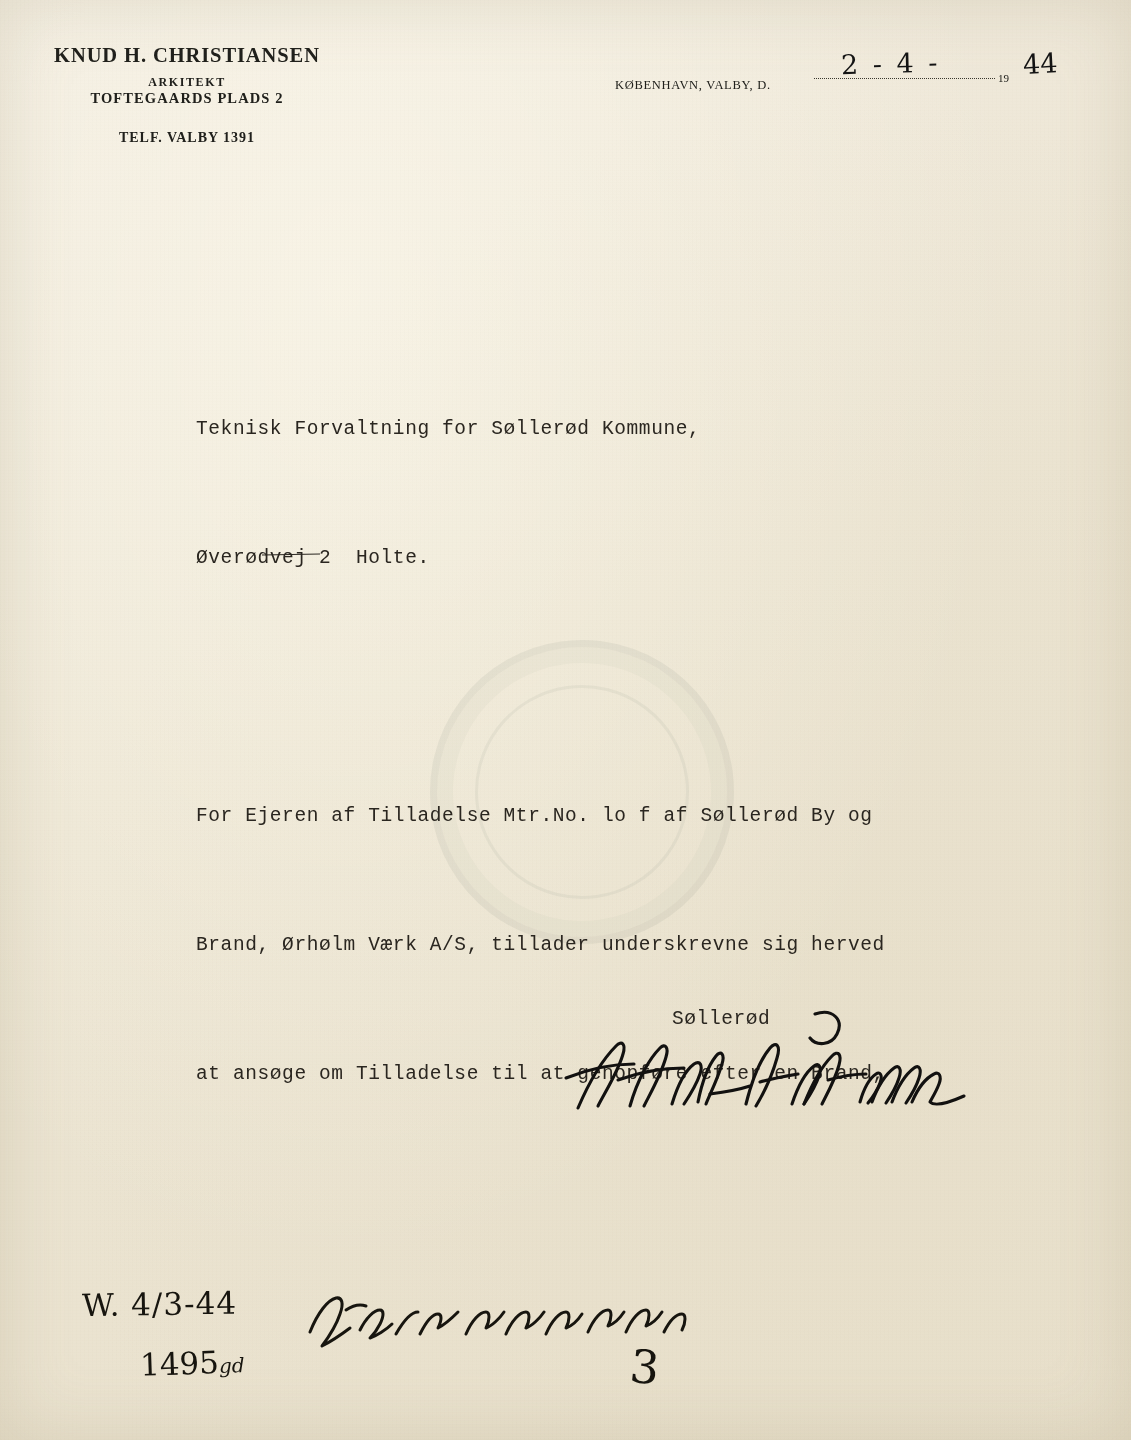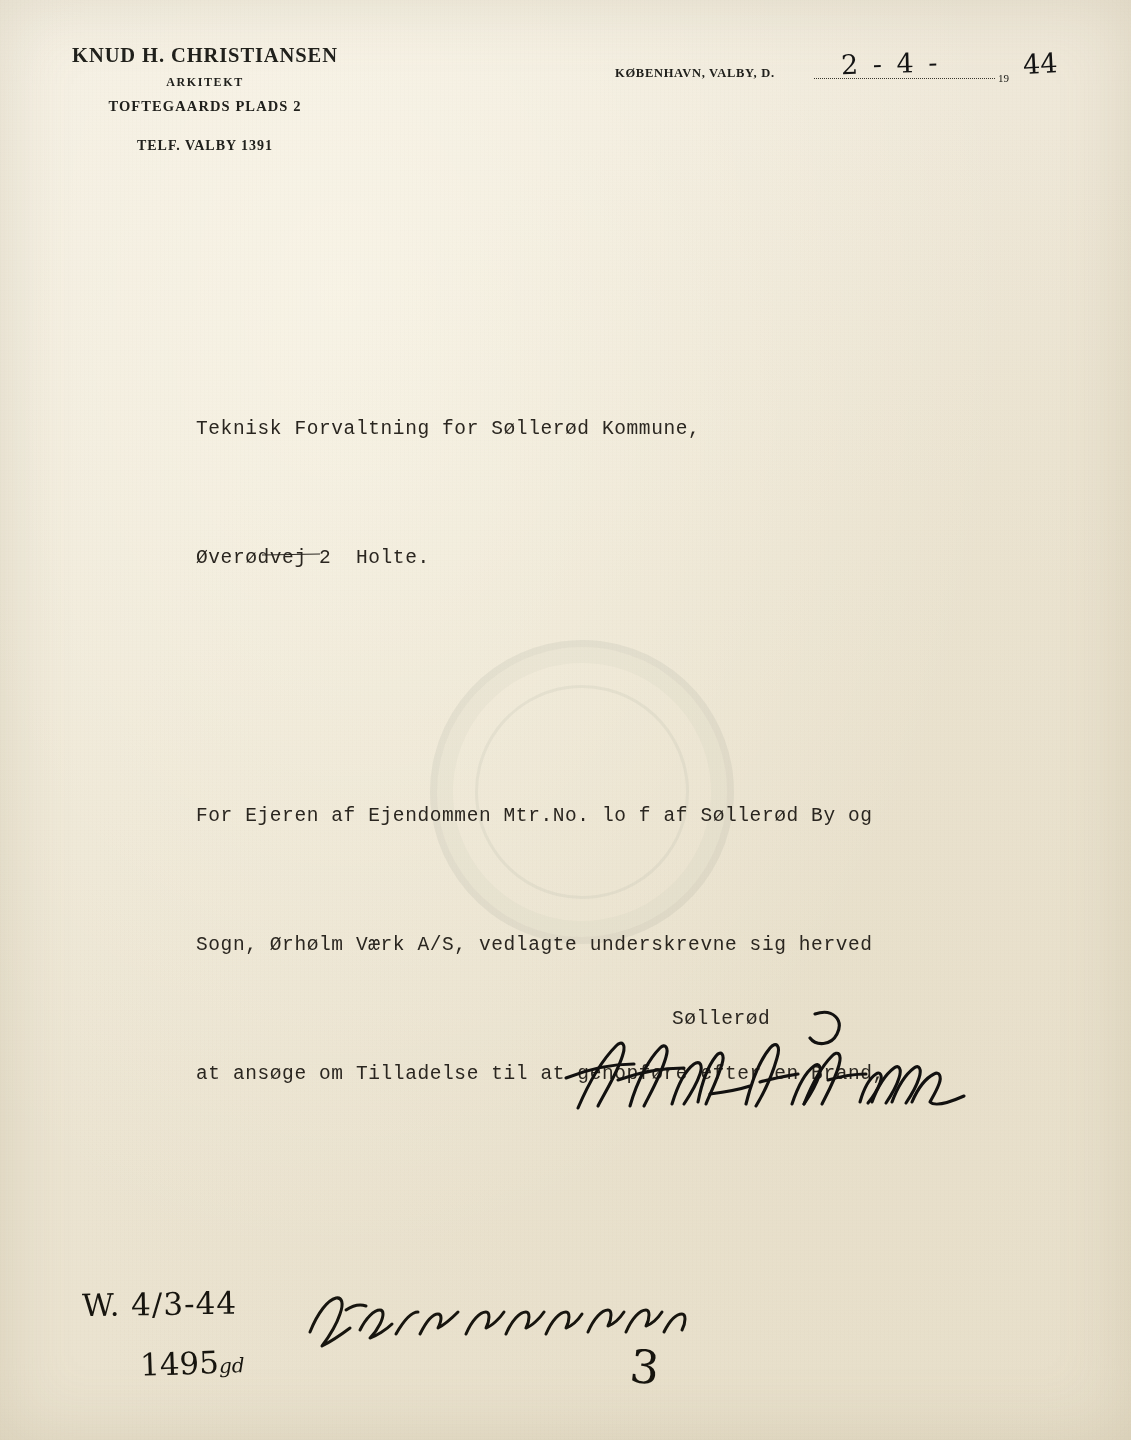--- a/index.html
+++ b/index.html
@@ -47,21 +47,21 @@
     content: "";
     position: absolute;
     left: 38px; top: 38px; right: 38px; bottom: 38px;
     border-radius: 50%;
     border: 3px solid rgba(120,130,120,0.09);
   }
 
   
   .letterhead {
     position: absolute;
-    left: 40px;
+    left: 22px;
     top: 44px;
     width: 330px;
     text-align: center;
     font-family: "Liberation Serif", serif;
     color: #20201c;
   }
   .lh-name {
     font-size: 20.5px;
     font-weight: bold;
     letter-spacing: 0.9px;
@@ -70,21 +70,21 @@
     font-size: 12px;
     font-weight: bold;
     letter-spacing: 1.6px;
     margin-top: 8px;
     text-align: center;
   }
   .lh-addr {
     font-size: 14.5px;
     font-weight: bold;
     letter-spacing: 1.1px;
-    margin-top: 8px;
+    margin-top: 0;
   }
   .lh-tel {
     font-size: 14px;
     font-weight: bold;
     letter-spacing: 1.0px;
     margin-top: 23px;
   }
 
   
   .dateline {
@@ -92,23 +92,23 @@
     left: 615px;
     top: 58px;
     width: 470px;
     height: 34px;
     font-family: "Liberation Serif", serif;
     color: #20201c;
   }
   .dl-place {
     position: absolute;
     left: 0;
-    top: 8px;
+    top: 20px;
     font-size: 12.5px;
-    font-weight: bold;
+    font-weight: normal;
     letter-spacing: 0.7px;
     white-space: nowrap;
   }
   .dl-dots {
     position: absolute;
     left: 199px;
     top: 20px;
     width: 181px;
     border-bottom: 1.5px dotted #3a372e;
   }
@@ -252,22 +252,22 @@
     <span class="dl-dots"></span>
     <span class="dl-year-label">19</span>
     <span class="hand dl-day">2 - 4 -</span>
     <span class="hand dl-year">44</span>
   </div>
 
   <div class="typed">
     <div class="line">Teknisk Forvaltning for Søllerød Kommune,</div>
     <div class="line">Øverødvej 2  Holte.</div>
     <div class="gap-sm"></div>
-    <div class="line">For Ejeren af Ejendommen Mtr.No. lo f af Søllerød By og</div>
-    <div class="line">Sogn, Ørhølm Værk A/S, vedlagte underskrevne sig herved</div>
+    <div class="line">For Ejeren af Tilladelse Mtr.No. lo f af Søllerød By og</div>
+    <div class="line">Brand, Ørhølm Værk A/S, tillader underskrevne sig herved</div>
     <div class="line">at ansøge om Tilladelse til at genopføre efter en Brand,</div>
     
     
     
     
     
     
     <div class="strike-through"></div>
   </div>
 

